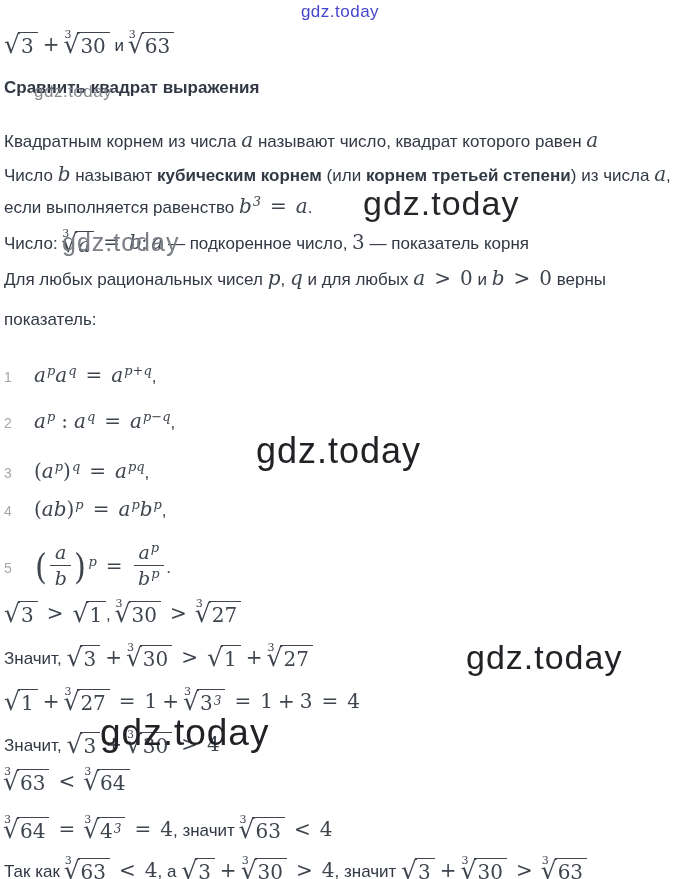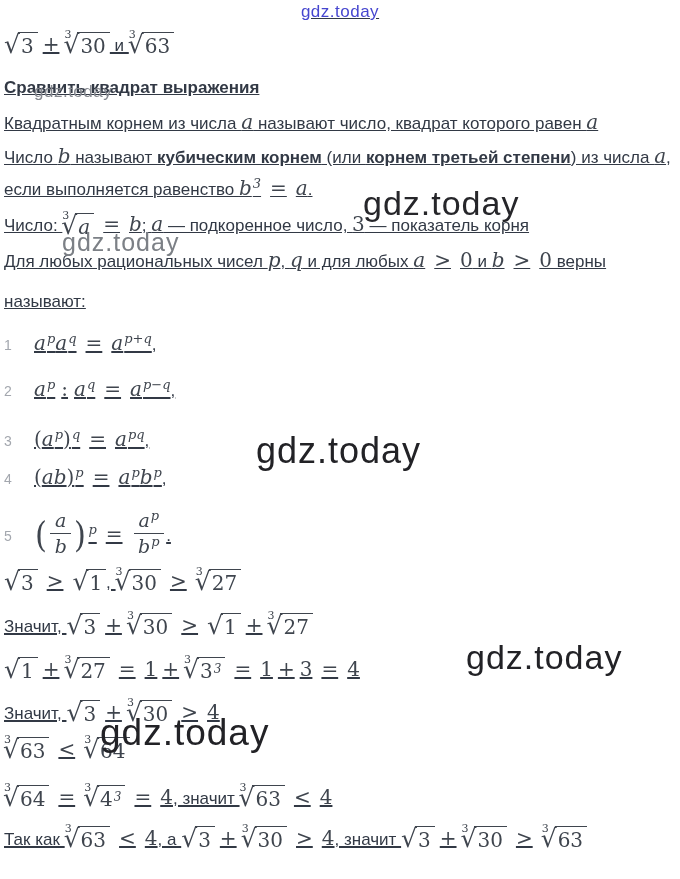--- a/index.html
+++ b/index.html
@@ -1,32 +1,32 @@
 <!DOCTYPE html>
 <html><head>
 <meta charset="utf-8">
 <style>
   html,body{margin:0;padding:0;background:#fff;}
   .page{position:relative;width:680px;height:879px;background:#ffffff;overflow:hidden;
-        font-family:"Liberation Sans",sans-serif;color:#323945;text-decoration:underline;}
+        font-family:"Liberation Sans",sans-serif;color:#323945;}
   .logo{display:block;text-align:center;padding-top:2px;font-size:17px;letter-spacing:.5px;
         color:#4646cf;font-weight:400;text-decoration:none;cursor:pointer;}
   main{display:block;padding:0 4px;}
   .row{position:relative;line-height:32px;font-size:20px;white-space:nowrap;}
   .row.text{line-height:26px;font-size:17px;white-space:normal;}
   .row.heading{line-height:22px;font-size:19px;font-weight:600;white-space:normal;}
   
   [data-name="row-expression-compare"]{margin-top:6px;}
   [data-name="row-heading"]{margin-top:14px;}
-  [data-name="row-def-square-root"]{margin-top:10px;}
+  [data-name="row-def-square-root"]{margin-top:28px;}
   [data-name="row-def-cube-root"]{margin-top:6px;line-height:44px;}
   [data-name="row-notation"]{margin-top:8px;line-height:32px;}
   [data-name="row-rules-intro"]{margin-top:8px;line-height:28px;}
   [data-name="row-rules-intro-2"]{margin-top:14px;}
-  [data-name="row-rule-1"]{margin-top:8px;}
+  [data-name="row-rule-1"]{margin-top:22px;}
   [data-name="row-rule-2"]{margin-top:8px;}
   [data-name="row-rule-3"]{margin-top:12px;}
   [data-name="row-rule-4"]{}
   [data-name="row-rule-5"]{margin-top:8px;line-height:54px;}
   [data-name="row-compare-roots"]{margin-top:2px;}
   [data-name="row-conclusion-1"]{margin-top:10px;}
   [data-name="row-sum-equals"]{margin-top:10px;}
   [data-name="row-conclusion-2"]{margin-top:12px;line-height:30px;}
   [data-name="row-compare-63-64"]{margin-top:4px;}
   [data-name="row-cube-of-64"]{margin-top:16px;}
@@ -90,21 +90,21 @@
         </span></div>
       <div class="row heading" data-name="row-heading"><span class="t-txt" data-name="text">Сравнить квадрат выражения</span></div>
       <div class="row text" data-name="row-def-square-root"><span class="t-txt" data-name="text">Квадратным корнем из числа </span><span class="t-m" data-name="math-variable">a</span><span class="t-txt" data-name="text"> называют число, квадрат которого равен </span><span class="t-m" data-name="math-variable">a</span></div>
       <div class="row text" data-name="row-def-cube-root"><span class="t-txt" data-name="text">Число </span><span class="t-m" data-name="math-variable">b</span><span class="t-txt" data-name="text"> называют </span><span class="t-b" data-name="bold-text">кубическим корнем</span><span class="t-txt" data-name="text"> (или </span><span class="t-b" data-name="bold-text">корнем третьей степени</span><span class="t-txt" data-name="text">) из числа </span><span class="t-m" data-name="math-variable">a</span><span class="t-txt" data-name="text">, если выполняется равенство </span><span class="t-m" data-name="math-variable">b</span><span class="t-sup" data-name="math-exponent">3</span><span class="t-op rel" data-name="math-operator">=</span><span class="t-m" data-name="math-variable">a</span><span class="t-txt" data-name="text">.</span></div>
       <div class="row text" data-name="row-notation"><span class="t-txt" data-name="text">Число: </span><span class="rad" data-name="cube-root">
           <span class="ridx" data-name="radical-index">3</span>
           <span class="rsign" data-name="radical-sign">√</span>
           <span class="rbody" data-name="radicand"><span class="t-m" data-name="radicand-value">a</span></span>
         </span><span class="t-op rel" data-name="math-operator">=</span><span class="t-m" data-name="math-variable">b</span><span class="t-txt" data-name="text">; </span><span class="t-m" data-name="math-variable">a</span><span class="t-txt" data-name="text"> — подкоренное число, </span><span class="t-mn" data-name="math-number">3</span><span class="t-txt" data-name="text"> — показатель корня</span></div>
       <div class="row text" data-name="row-rules-intro"><span class="t-txt" data-name="text">Для любых рациональных чисел </span><span class="t-m" data-name="math-variable">p</span><span class="t-txt" data-name="text">,  </span><span class="t-m" data-name="math-variable">q</span><span class="t-txt" data-name="text"> и для любых </span><span class="t-m" data-name="math-variable">a</span><span class="t-op rel" data-name="math-operator">&gt;</span><span class="t-mn" data-name="math-number">0</span><span class="t-txt" data-name="text"> и </span><span class="t-m" data-name="math-variable">b</span><span class="t-op rel" data-name="math-operator">&gt;</span><span class="t-mn" data-name="math-number">0</span><span class="t-txt" data-name="text"> верны</span></div>
-      <div class="row text" data-name="row-rules-intro-2"><span class="t-txt" data-name="text">называют:</span></div>
+      <div class="row text" data-name="row-rules-intro-2"><span class="t-txt" data-name="text">показатель:</span></div>
       <div class="row math" data-name="row-rule-1"><span class="num" data-name="list-number">1</span><span class="t-m" data-name="math-variable">a</span><span class="t-sup" data-name="math-exponent">p</span><span class="t-m" data-name="math-variable">a</span><span class="t-sup" data-name="math-exponent">q</span><span class="t-op rel" data-name="math-operator">=</span><span class="t-m" data-name="math-variable">a</span><span class="t-sup" data-name="math-exponent">p+q</span><span class="t-txt" data-name="text">,</span></div>
       <div class="row math" data-name="row-rule-2"><span class="num" data-name="list-number">2</span><span class="t-m" data-name="math-variable">a</span><span class="t-sup" data-name="math-exponent">p</span><span class="t-op colon" data-name="math-operator">:</span><span class="t-m" data-name="math-variable">a</span><span class="t-sup" data-name="math-exponent">q</span><span class="t-op rel" data-name="math-operator">=</span><span class="t-m" data-name="math-variable">a</span><span class="t-sup" data-name="math-exponent">p−q</span><span class="t-txt" data-name="text">,</span></div>
       <div class="row math" data-name="row-rule-3"><span class="num" data-name="list-number">3</span><span class="t-mn" data-name="math-number">(</span><span class="t-m" data-name="math-variable">a</span><span class="t-sup" data-name="math-exponent">p</span><span class="t-mn" data-name="math-number">)</span><span class="t-sup" data-name="math-exponent">q</span><span class="t-op rel" data-name="math-operator">=</span><span class="t-m" data-name="math-variable">a</span><span class="t-sup" data-name="math-exponent">pq</span><span class="t-txt" data-name="text">,</span></div>
       <div class="row math" data-name="row-rule-4"><span class="num" data-name="list-number">4</span><span class="t-mn" data-name="math-number">(</span><span class="t-m" data-name="math-variable">ab</span><span class="t-mn" data-name="math-number">)</span><span class="t-sup" data-name="math-exponent">p</span><span class="t-op rel" data-name="math-operator">=</span><span class="t-m" data-name="math-variable">a</span><span class="t-sup" data-name="math-exponent">p</span><span class="t-m" data-name="math-variable">b</span><span class="t-sup" data-name="math-exponent">p</span><span class="t-txt" data-name="text">,</span></div>
       <div class="row math" data-name="row-rule-5"><span class="num" data-name="list-number">5</span><span class="bigp" data-name="paren">(</span><span class="frac" data-name="fraction">
           <span class="fn" data-name="numerator"><span class="t-m" data-name="math-variable">a</span></span>
           <span class="fd" data-name="denominator"><span class="t-m" data-name="math-variable">b</span></span>
         </span><span class="bigp" data-name="paren">)</span><span class="t-sup" data-name="math-exponent">p</span><span class="t-op rel" data-name="math-operator">=</span><span class="frac" data-name="fraction">
           <span class="fn" data-name="numerator"><span class="t-m" data-name="math-variable">a</span><span class="t-sup" data-name="math-exponent">p</span></span>
           <span class="fd" data-name="denominator"><span class="t-m" data-name="math-variable">b</span><span class="t-sup" data-name="math-exponent">p</span></span>

